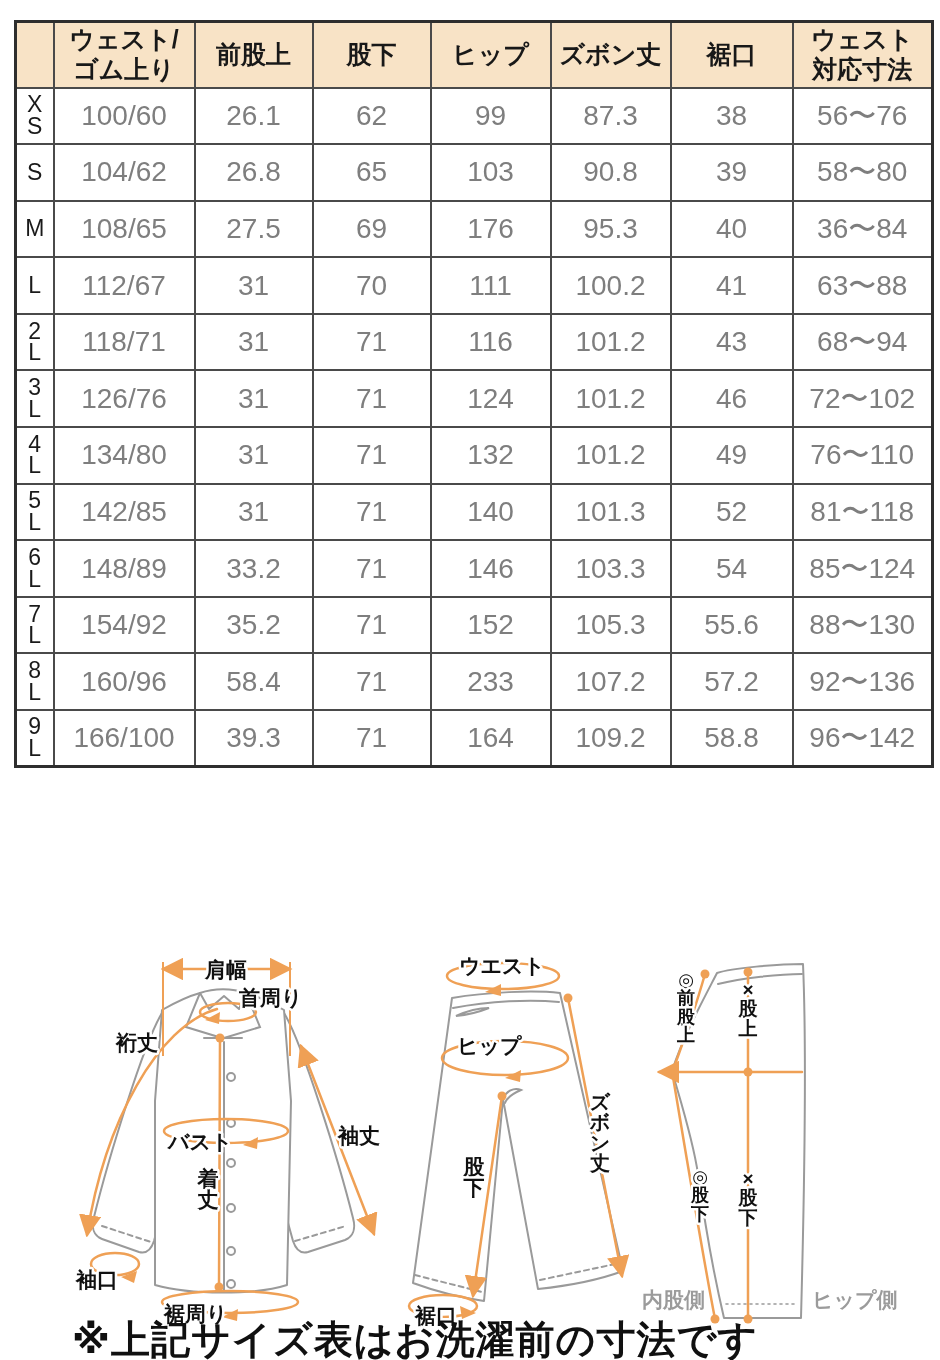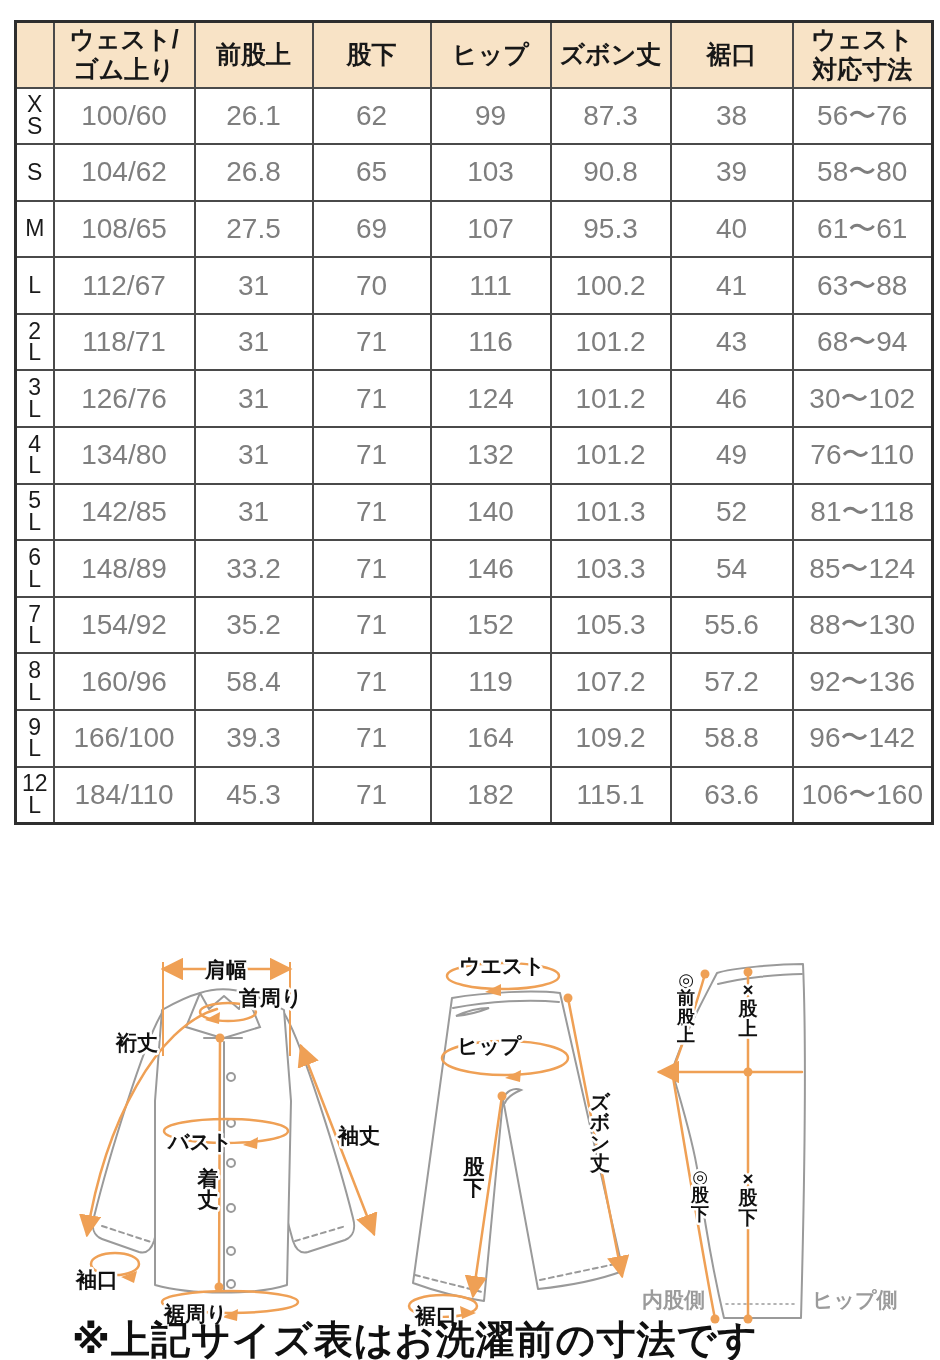--- a/index.html
+++ b/index.html
@@ -107,24 +107,24 @@
           <td>103</td>
           <td>90.8</td>
           <td>39</td>
           <td>58〜80</td>
         </tr>
         <tr>
           <th>M</th>
           <td>108/65</td>
           <td>27.5</td>
           <td>69</td>
-          <td>107</td>
+          <td>176</td>
           <td>95.3</td>
           <td>40</td>
-          <td>61〜61</td>
+          <td>36〜84</td>
         </tr>
         <tr>
           <th>L</th>
           <td>112/67</td>
           <td>31</td>
           <td>70</td>
           <td>111</td>
           <td>100.2</td>
           <td>41</td>
           <td>63〜88</td>
@@ -142,21 +142,21 @@
         </tr>
         <tr>
           <th>3
 L</th>
           <td>126/76</td>
           <td>31</td>
           <td>71</td>
           <td>124</td>
           <td>101.2</td>
           <td>46</td>
-          <td>30〜102</td>
+          <td>72〜102</td>
         </tr>
         <tr>
           <th>4
 L</th>
           <td>134/80</td>
           <td>31</td>
           <td>71</td>
           <td>132</td>
           <td>101.2</td>
           <td>49</td>
@@ -194,46 +194,35 @@
           <td>105.3</td>
           <td>55.6</td>
           <td>88〜130</td>
         </tr>
         <tr>
           <th>8
 L</th>
           <td>160/96</td>
           <td>58.4</td>
           <td>71</td>
-          <td>119</td>
+          <td>233</td>
           <td>107.2</td>
           <td>57.2</td>
           <td>92〜136</td>
         </tr>
         <tr>
           <th>9
 L</th>
           <td>166/100</td>
           <td>39.3</td>
           <td>71</td>
           <td>164</td>
           <td>109.2</td>
           <td>58.8</td>
           <td>96〜142</td>
-        </tr>
-        <tr>
-          <th>12
-L</th>
-          <td>184/110</td>
-          <td>45.3</td>
-          <td>71</td>
-          <td>182</td>
-          <td>115.1</td>
-          <td>63.6</td>
-          <td>106〜160</td>
         </tr>
       </tbody>
   </table>
 
   <svg id="shirt-svg" class="diagram" width="330" height="390" viewBox="0 0 330 390">
     <defs>
       <marker id="arrow-s" viewBox="0 0 9 9" markerWidth="9" markerHeight="9" refX="8" refY="4.5" orient="auto-start-reverse">
         <path d="M0,0 L9,4.5 L0,9 Z" fill="#efa055"></path>
       </marker>
     </defs>

